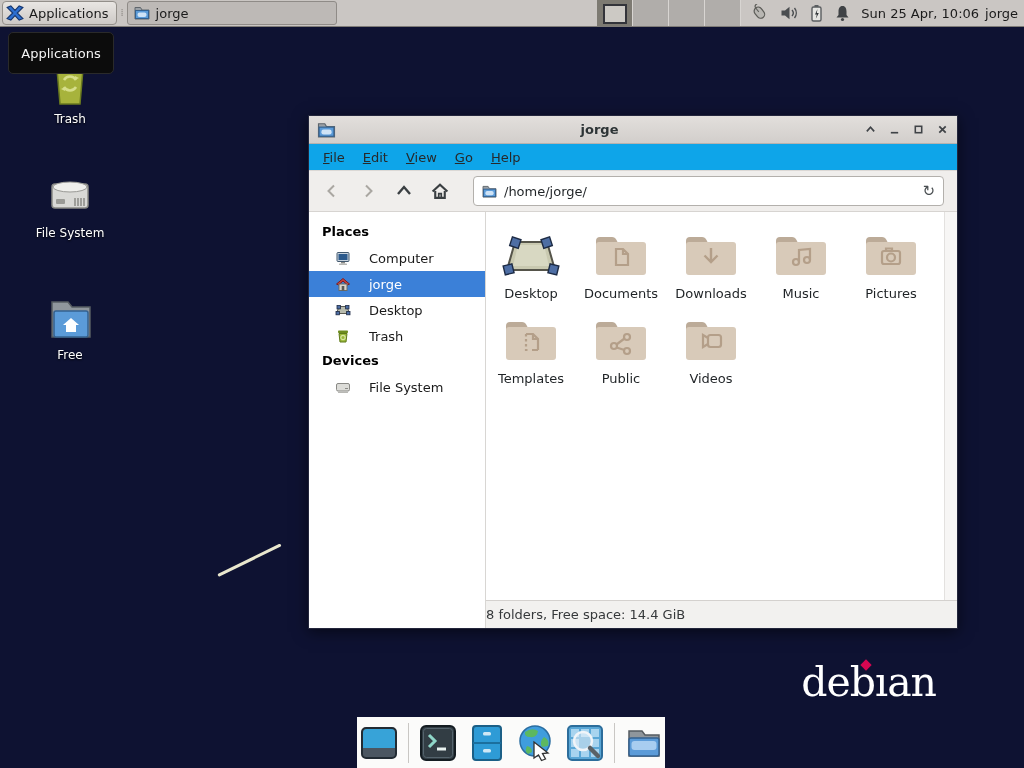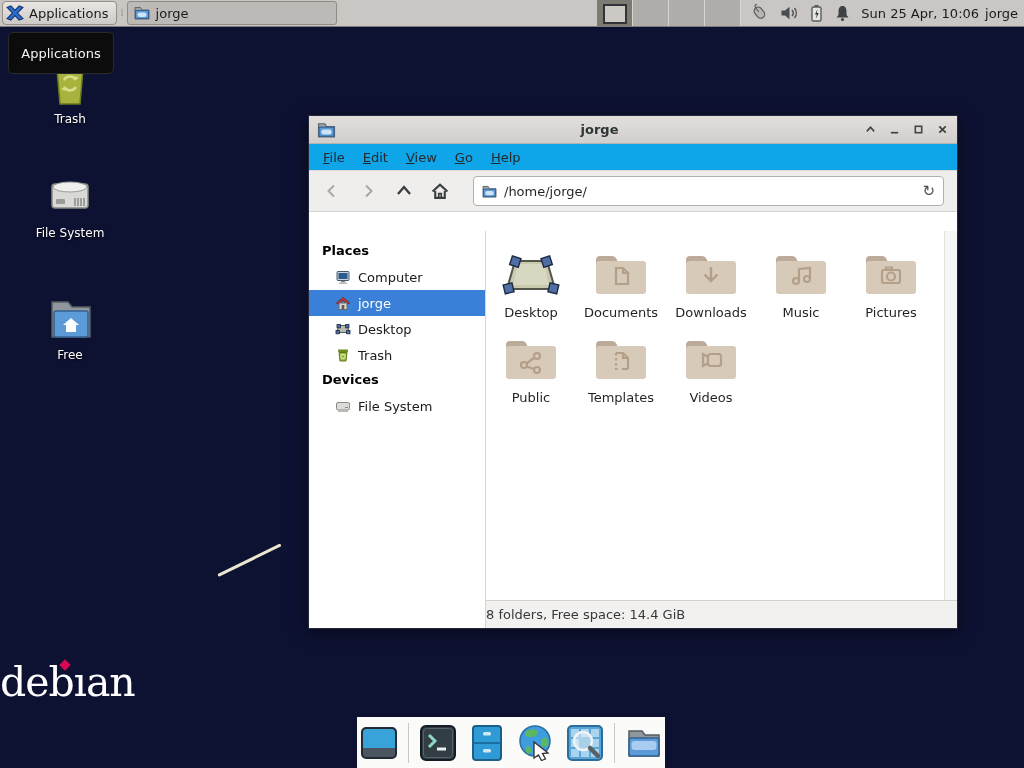--- a/index.html
+++ b/index.html
@@ -38,40 +38,40 @@
   .tctrl{display:flex;gap:10px;align-items:center;}
   .tctrl span{display:flex;width:14px;height:14px;align-items:center;justify-content:center;}
   .menubar{height:26px;background:#0ea5e9;border-bottom:1px solid #dbd8d5;display:flex;align-items:center;padding-left:5px;flex:0 0 auto;}
   .menu{font-size:13px;color:#26292b;padding:0 9px;}
   .toolbar{height:40px;background:#f0eeec;border-bottom:1px solid #d7d4d1;display:flex;align-items:center;padding:0 13px 0 8px;gap:6px;flex:0 0 auto;}
   .tbtn{width:30px;height:28px;display:flex;align-items:center;justify-content:center;border-radius:3px;}
   .pathbar{flex:1;height:28px;margin-left:12px;background:#fff;border:1px solid #b3b0ac;border-radius:4px;display:flex;align-items:center;padding:0 8px;gap:7px;}
   .pathtext{flex:1;font-size:13px;color:#1f2326;}
   .reload{font-size:15px;color:#4a4f52;line-height:1;}
 
-  .wbody{flex:1;display:flex;min-height:0;margin-top:19px;}
+  .wbody{flex:1;display:flex;min-height:0;}
   .sidebar{width:177px;background:#fff;border-right:1px solid #d8d6d3;padding-top:8px;box-sizing:border-box;flex:0 0 auto;}
   .shead{font-size:13px;font-weight:bold;color:#000;padding:4px 0 6px 13px;}
-  .srow{height:26px;display:flex;align-items:center;gap:7px;padding-left:26px;font-size:13px;color:#1a1a1a;}
+  .srow{height:26px;display:flex;align-items:center;gap:18px;padding-left:26px;font-size:13px;color:#1a1a1a;}
   .srow.sel{background:#3b80d8;color:#fff;}
   .srow svg{flex:0 0 auto;}
 
   .maincol{flex:1;display:flex;flex-direction:column;min-width:0;}
   .filesarea{flex:1;display:flex;min-height:0;}
   .grid{flex:1;padding-top:16px;display:flex;flex-direction:column;}
   .grow{display:flex;}
   .cell{width:90px;display:flex;flex-direction:column;align-items:center;}
   .cell .icobox{height:56px;display:flex;align-items:center;justify-content:center;}
   .cell .flabel{margin-top:2px;font-size:13px;color:#1f2326;}
   .grow + .grow{margin-top:12px;}
   .scrollgutter{width:12px;background:#f7f6f5;border-left:1px solid #e3e1df;flex:0 0 auto;}
   .statusbar{height:27px;background:#f2f1ef;border-top:1px solid #d4d1ce;display:flex;align-items:center;padding-left:0;font-size:13px;color:#36393b;flex:0 0 auto;}
 
   
-  .debian{position:absolute;left:0;top:658px;width:936px;text-align:left;z-index:8;}
+  .debian{position:absolute;left:0;top:658px;width:936px;text-align:right;z-index:8;}
   .debian .word{position:relative;display:inline-block;font-family:"DejaVu Serif",serif;font-size:41px;color:#fff;letter-spacing:-1px;}
   .debian .dot{position:absolute;width:8px;height:8px;background:#d70751;transform:rotate(45deg);left:61px;top:3px;}
 
   
   .dock{position:absolute;left:357px;top:717px;width:308px;height:51px;background:#fbfbfa;display:flex;align-items:center;justify-content:center;gap:9px;z-index:20;}
   .dsep{width:1px;height:40px;background:#c9c7c4;}
   .dockbtn{width:40px;height:40px;display:flex;align-items:center;justify-content:center;}
 </style>
 </head>
 <body>
@@ -313,40 +313,40 @@
                 <div class="flabel">Pictures</div>
               </div>
             </div>
 
             <div class="grow">
               <div class="cell">
                 <div class="icobox">
                   <svg width="56" height="46" viewBox="0 0 56 46">
                     <path d="M3 12 v-4 q0-4 4-4 h12 q3 0 4.5 3 l2.5 5 z" fill="#bcab98"></path>
                     <rect x="3" y="9" width="50" height="33" rx="3" fill="#d8cab9"></rect>
+                    <path d="M23 16 h7 l5 5 v11 M30 16 v5 h5 M35 32 h-6" fill="none" stroke="#b49f89" stroke-width="2.2"></path>
+                    <path d="M23 16 v16 h4" fill="none" stroke="#b49f89" stroke-width="2.2" stroke-dasharray="2.5 2.5"></path>
+                  </svg>
+                </div>
+                <div class="flabel">Templates</div>
+              </div>
+              <div class="cell">
+                <div class="icobox">
+                  <svg width="56" height="46" viewBox="0 0 56 46">
+                    <path d="M3 12 v-4 q0-4 4-4 h12 q3 0 4.5 3 l2.5 5 z" fill="#bcab98"></path>
+                    <rect x="3" y="9" width="50" height="33" rx="3" fill="#d8cab9"></rect>
                     <g fill="none" stroke="#b49f89" stroke-width="2.2">
                       <circle cx="21" cy="28" r="3"></circle>
                         <circle cx="34" cy="19" r="3"></circle>
                         <circle cx="34" cy="33" r="3"></circle>
                       <path d="M23.5 26.5 L31.5 20.5 M23.5 29.5 L31.5 32"></path>
                     </g>
                   </svg>
                 </div>
                 <div class="flabel">Public</div>
-              </div>
-              <div class="cell">
-                <div class="icobox">
-                  <svg width="56" height="46" viewBox="0 0 56 46">
-                    <path d="M3 12 v-4 q0-4 4-4 h12 q3 0 4.5 3 l2.5 5 z" fill="#bcab98"></path>
-                    <rect x="3" y="9" width="50" height="33" rx="3" fill="#d8cab9"></rect>
-                    <path d="M23 16 h7 l5 5 v11 M30 16 v5 h5 M35 32 h-6" fill="none" stroke="#b49f89" stroke-width="2.2"></path>
-                    <path d="M23 16 v16 h4" fill="none" stroke="#b49f89" stroke-width="2.2" stroke-dasharray="2.5 2.5"></path>
-                  </svg>
-                </div>
-                <div class="flabel">Templates</div>
               </div>
               <div class="cell">
                 <div class="icobox">
                   <svg width="56" height="46" viewBox="0 0 56 46">
                     <path d="M3 12 v-4 q0-4 4-4 h12 q3 0 4.5 3 l2.5 5 z" fill="#bcab98"></path>
                     <rect x="3" y="9" width="50" height="33" rx="3" fill="#d8cab9"></rect>
                     <path d="M25 20 L20 17 V29 L25 26" fill="none" stroke="#b49f89" stroke-width="2.2"></path>
                     <rect x="25" y="17" width="13" height="12" rx="2.5" fill="none" stroke="#b49f89" stroke-width="2.2"></rect>
                   </svg>
                 </div>

